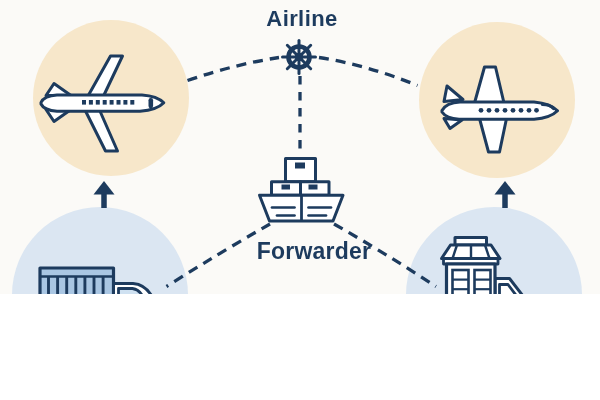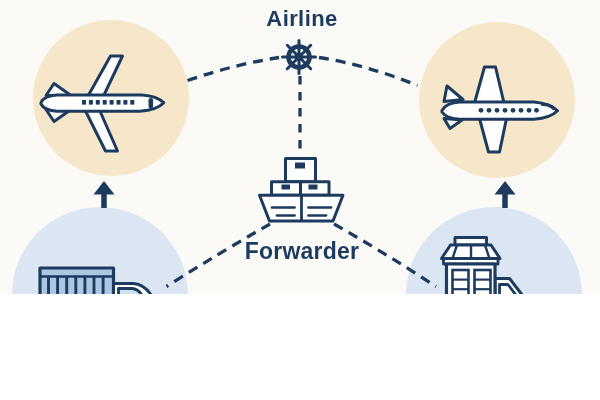--- a/index.html
+++ b/index.html
@@ -9,21 +9,21 @@
     overflow:hidden;
     font-family:"Liberation Sans", sans-serif;
   }
   .stage svg { position:absolute; left:0; top:0; }
   .label {
     position:absolute; width:220px; text-align:center;
     font-weight:bold; color:var(--navy,#1d3b5e);
     user-select:none;
   }
   .label-airline   { left:192px; top:6px;  font-size:22px; letter-spacing:0.4px; }
-  .label-forwarder { left:192px; top:238px; font-size:23px; letter-spacing:0.2px; }
+  .label-forwarder { left:204px; top:238px; font-size:23px; letter-spacing:0.2px; }
 
   
   .beige { fill:var(--beige-circle,#f7e7ca); }
   .bluec { fill:var(--blue-circle,#dbe6f2); }
   .navyf { fill:var(--navy,#1d3b5e); }
   .dash  { stroke:var(--navy,#1d3b5e); stroke-width:3.3; fill:none; stroke-dasharray:10 7; stroke-linecap:butt; }
   .dashv { stroke-dasharray:8.5 7.5; }
   .white { fill:var(--icon-fill,#ffffff); stroke:var(--navy,#1d3b5e); stroke-width:3; stroke-linejoin:round; }
   .ln    { stroke:var(--navy,#1d3b5e); fill:none; stroke-linecap:round; }
   .cfill { fill:var(--container-fill,#a9c6e3); }

